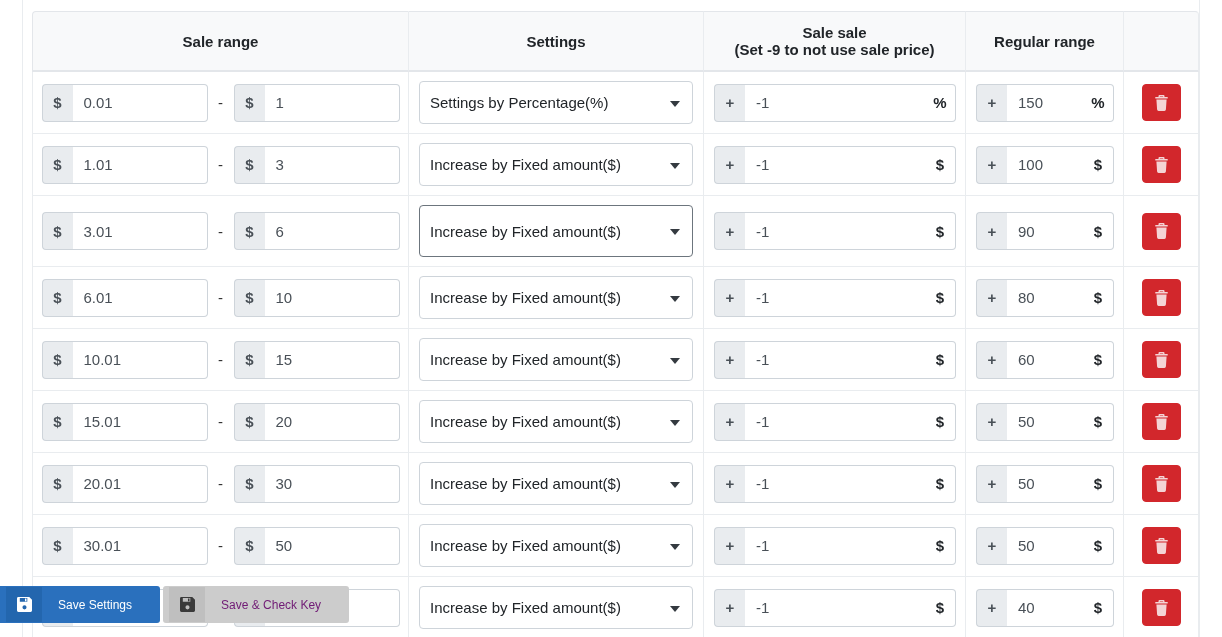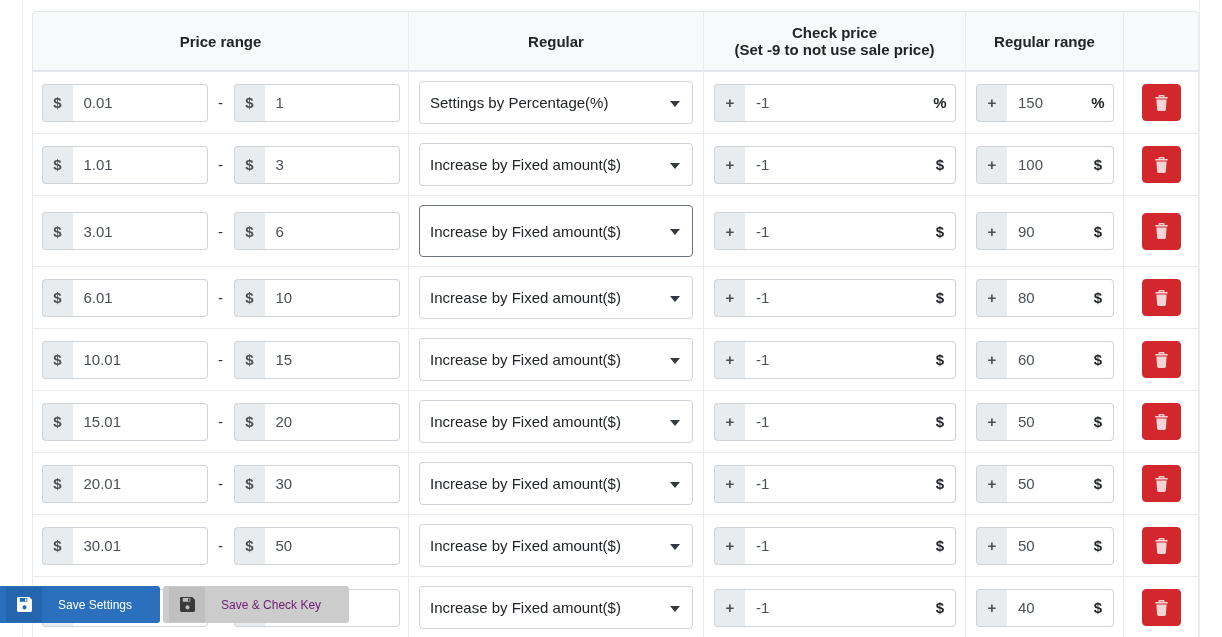--- a/index.html
+++ b/index.html
@@ -235,24 +235,24 @@
     <table class="price-table">
       <colgroup>
         <col class="col-range">
           <col class="col-actions">
           <col class="col-sale">
           <col class="col-regular">
           <col class="col-del">
       </colgroup>
       <thead>
         <tr>
-          <th><span>Price range</span></th>
-          <th><span>Regular</span></th>
+          <th><span>Sale range</span></th>
+          <th><span>Settings</span></th>
           <th>
-            <span>Check price</span><br>
+            <span>Sale sale</span><br>
             <span>(Set -9 to not use sale price)</span>
           </th>
           <th><span>Regular range</span></th>
           <th></th>
         </tr>
       </thead>
       <tbody id="tbody">
           <tr>
             <td>
               <div class="range-cell">

